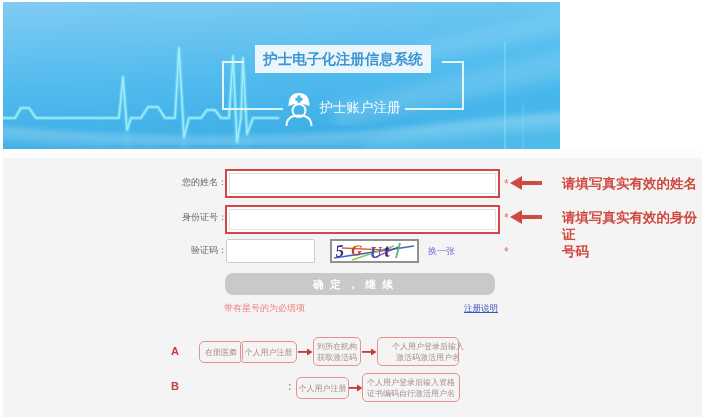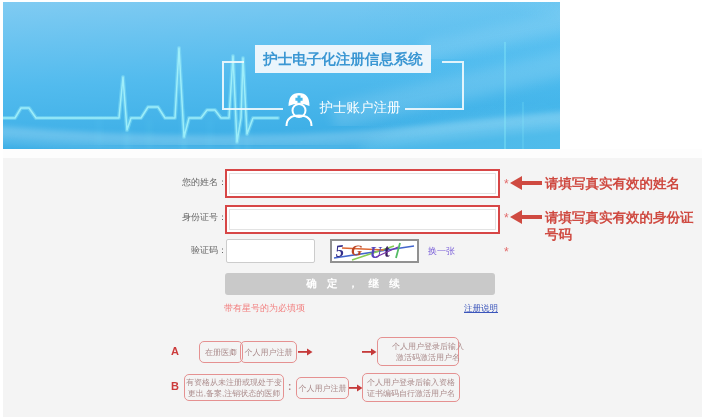--- a/index.html
+++ b/index.html
@@ -7,26 +7,26 @@
   #page { position:relative; width:705px; height:420px; background:#fff; }
   #banner { position:absolute; left:3px; top:2px; width:557px; height:147px; overflow:hidden; }
   #body { position:absolute; left:3px; top:158px; width:699px; height:259px; background:#f4f4f4; }
   .whitegap { position:absolute; left:3px; top:149px; width:699px; height:9px; background:#fdfdfd; }
 
   
   .lbl { position:absolute; font-size:9px; color:#666; text-align:right; width:80px; letter-spacing:0; }
   .redwrap { position:absolute; left:225px; width:275px; height:29px; border:2px solid #d74646; background:#fff; padding:2px; }
   .redwrap .inp { width:100%; height:100%; border:1px solid #e3e3e3; background:#fff; }
   .ast { position:absolute; color:#e26a6a; font-size:12px; }
-  .note { position:absolute; left:545px; color:#cf4a41; font-size:13.5px; font-weight:bold; line-height:17px; }
+  .note { position:absolute; left:562px; color:#cf4a41; font-size:13.5px; font-weight:bold; line-height:17px; }
   .arrow { position:absolute; }
   .cinp { position:absolute; left:226px; top:239px; width:89px; height:24px; border:1px solid #ccc; border-radius:2px; background:#fff; }
   .captcha { position:absolute; left:330px; top:239px; width:89px; height:24px; border:2px solid #919191; background:#fff; }
   .huan { position:absolute; left:428px; top:245px; font-size:9px; color:#7a5fd8; }
-  .btn { position:absolute; left:225px; top:273px; width:270px; height:22px; background:#c9c9c9; border-radius:3px; color:#fff; font-size:10.5px; font-weight:bold; text-align:center; line-height:22px; letter-spacing:2px; padding-right:12px;font-family:Liberation Mono, monospace; }
+  .btn { position:absolute; left:225px; top:273px; width:270px; height:22px; background:#c9c9c9; border-radius:8px; color:#fff; font-size:10.5px; font-weight:bold; text-align:center; line-height:22px; letter-spacing:2px; padding-right:12px; }
   .must { position:absolute; left:224px; top:302px; font-size:9px; color:#f28080;font-family:Liberation Serif, serif; }
   .zcsm { position:absolute; left:464px; top:303px; font-size:8.5px; color:#3b55bb; text-decoration:underline; }
 
   
   .fbox { position:absolute; border:1px solid #e59191; border-radius:5px; color:#ab8c8c; font-size:8px; line-height:11px; text-align:center; display:flex; align-items:center; justify-content:center; white-space:nowrap; }
   .flbl { position:absolute; color:#cc3b3b; font-size:11px; font-weight:bold; }
   .fcolon { position:absolute; color:#b08888; font-size:10px; font-weight:bold; }
 </style>
 </head>
 <body>
@@ -154,28 +154,28 @@
   <div class="zcsm">注册说明</div>
 
   <div class="flbl" style="left:171px; top:345px;">A</div>
   <div class="fbox" style="left:199px; top:341px; width:44px; height:22px;">在册医师</div>
   <div class="fcolon" style="left:231px; top:346px;">:</div>
   <div class="fbox" style="left:240px; top:341px; width:57px; height:22px;">个人用户注册</div>
   <svg class="arrow" style="left:298px; top:348px;" width="15" height="8">
       <rect x="0" y="3" width="10" height="1.8" fill="#c53a3a"></rect>
       <polygon points="9,0.5 14.5,4 9,7.5" fill="#c53a3a"></polygon>
     </svg>
+  <div class="fbox" style="left:313px; top:337px; width:48px; height:29px;">到所在机构<br>获取激活码</div>
   <svg class="arrow" style="left:362px; top:348px;" width="15" height="8">
       <rect x="0" y="3" width="10" height="1.8" fill="#c53a3a"></rect>
       <polygon points="9,0.5 14.5,4 9,7.5" fill="#c53a3a"></polygon>
     </svg>
   <div class="fbox" style="left:377px; top:337px; width:82px; height:29px;padding-left:20px;">个人用户登录后输入<br>激活码激活用户名</div>
 
   <div class="flbl" style="left:171px; top:380px;">B</div>
-  <div class="fbox" style="left:184px; top:374px; width:100px; height:27px;">有资格从未注册或现处于变<br>更出,备案,注销状态的医师</div>
   <div class="fcolon" style="left:288px; top:381px;">:</div>
   <div class="fbox" style="left:296px; top:377px; width:53px; height:22px;">个人用户注册</div>
   <svg class="arrow" style="left:349px; top:384px;" width="14" height="8">
       <rect x="0" y="3" width="9" height="1.8" fill="#c53a3a"></rect>
       <polygon points="8,0.5 13.5,4 8,7.5" fill="#c53a3a"></polygon>
     </svg>
   <div class="fbox" style="left:362px; top:373px; width:98px; height:29px;">个人用户登录后输入资格<br>证书编码自行激活用户名</div>
 </div>
 
 </body></html>

